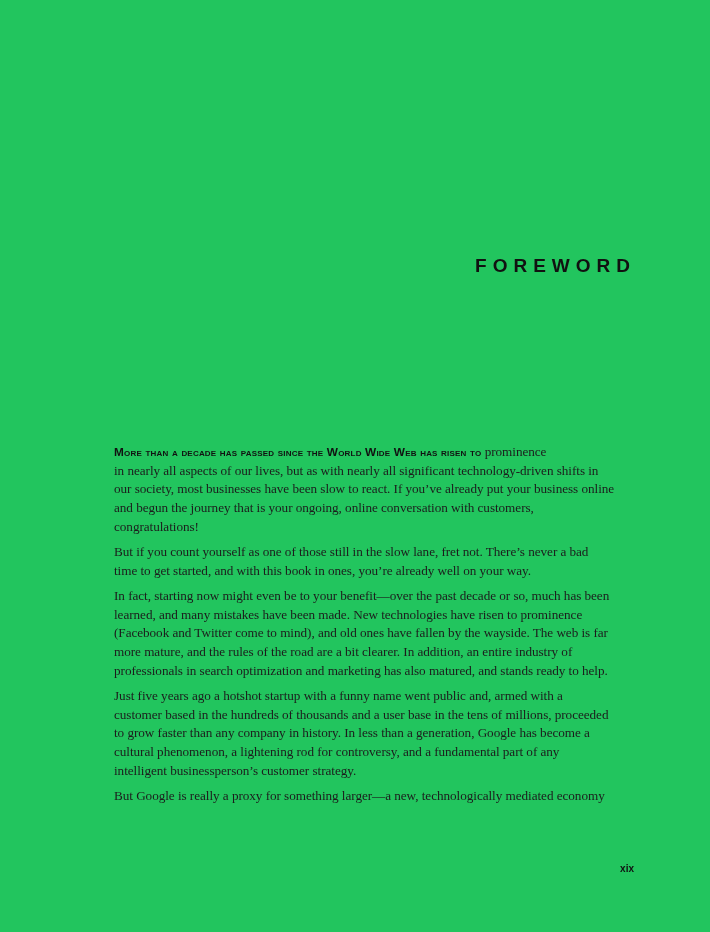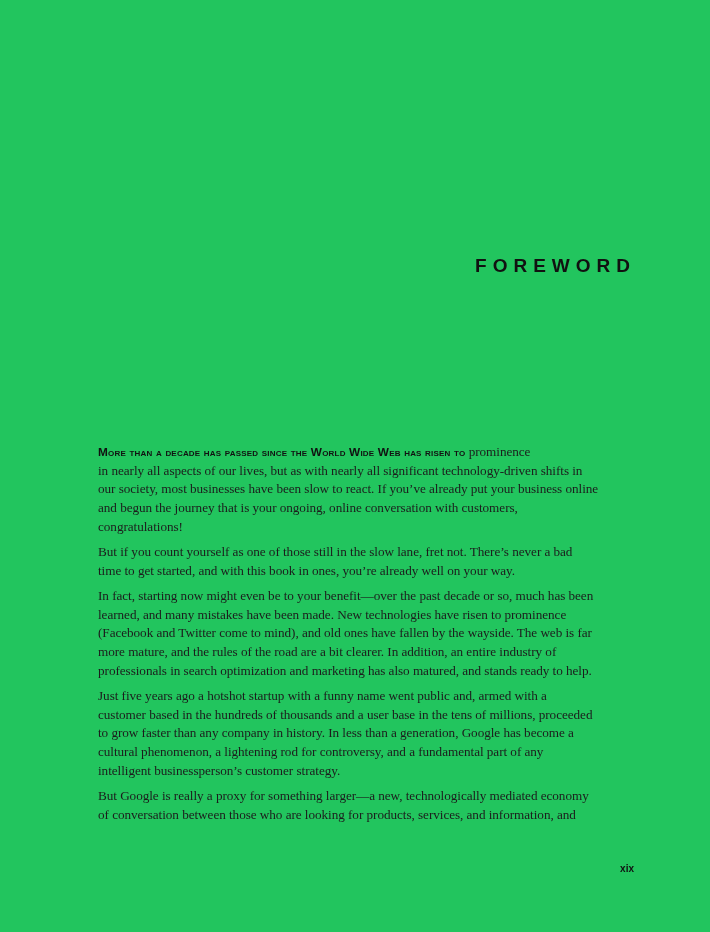--- a/index.html
+++ b/index.html
@@ -21,21 +21,21 @@
     right: 74px;
     font-family: "Liberation Sans", "DejaVu Sans", sans-serif;
     font-size: 19px;
     font-weight: 600;
     letter-spacing: 6px;
     color: #111111;
     white-space: nowrap;
   }
   .body-text {
     position: absolute;
-    left: 98px;
+    left: 114px;
     top: 443px;
     width: 540px;
     color: #1c1c1c;
   }
   .para {
     margin: 0 0 6.5px 0;
     padding: 0;
   }
   .line {
     font-size: 13.2px;
@@ -95,20 +95,19 @@
     <div class="para">
       <div class="line">Just five years ago a hotshot startup with a funny name went public and, armed with a</div>
       <div class="line">customer based in the hundreds of thousands and a user base in the tens of millions, proceeded</div>
       <div class="line">to grow faster than any company in history. In less than a generation, Google has become a</div>
       <div class="line">cultural phenomenon, a lightening rod for controversy, and a fundamental part of any</div>
       <div class="line">intelligent businessperson’s customer strategy.</div>
     </div>
 
     <div class="para">
       <div class="line">But Google is really a proxy for something larger—a new, technologically mediated economy</div>
-      <div class="line">of conversation between those who are looking for products, services, and information, and</div>
     </div>
 
   </div>
 
   <div class="page-number">xix</div>
 
 </div>
 
 </body></html>

